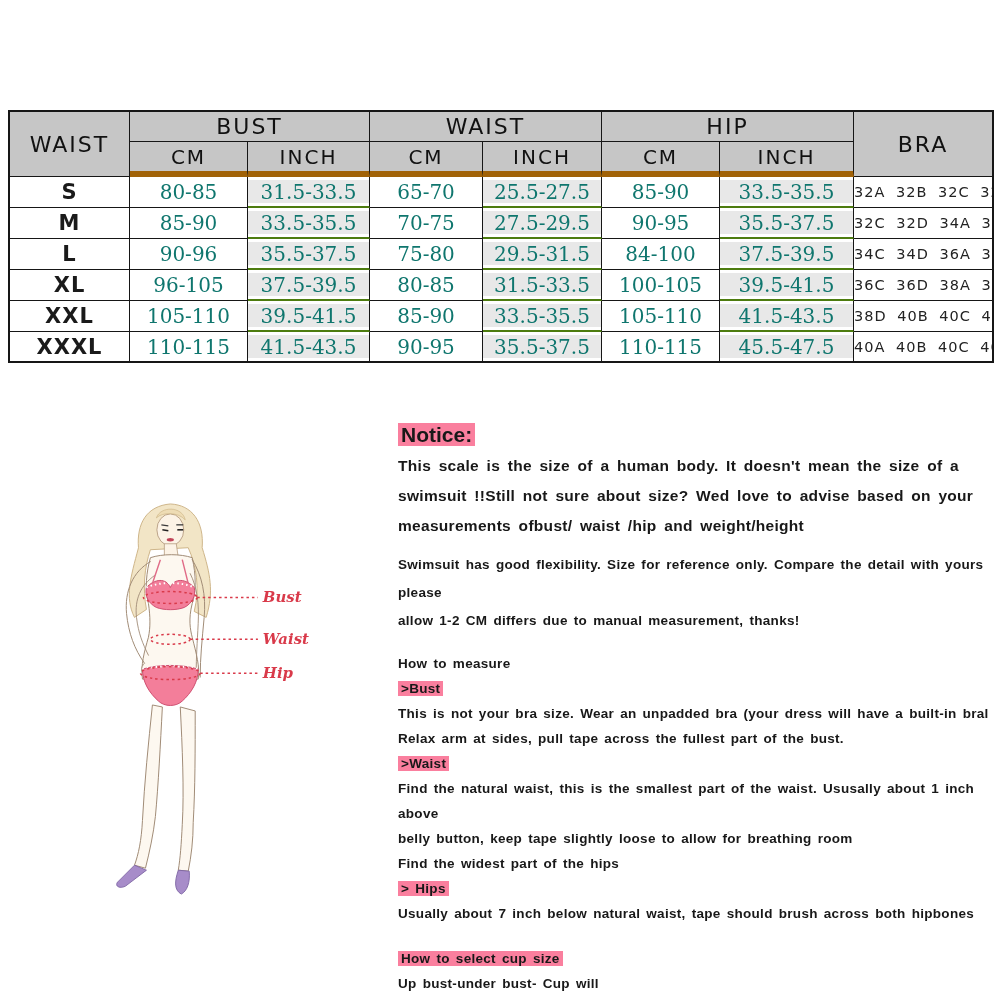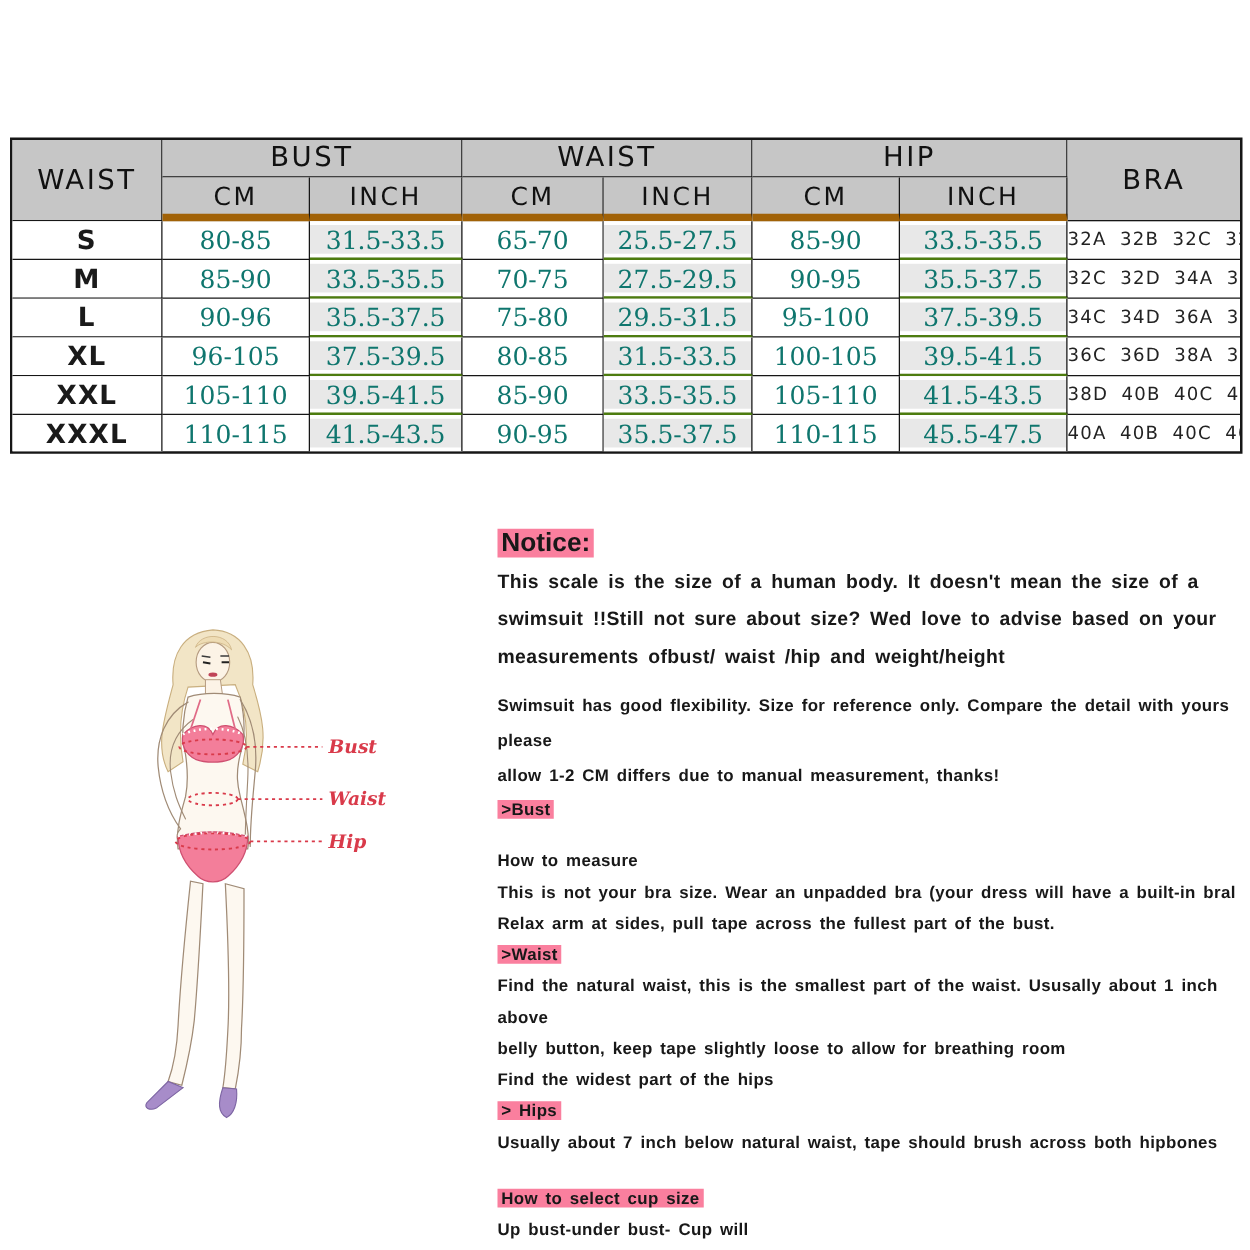--- a/index.html
+++ b/index.html
@@ -99,21 +99,21 @@
           <td class="num">90-95</td>
           <td class="num inch">35.5-37.5</td>
           <td class="bra-cell last-col">32C 32D 34A 34B</td>
         </tr>
         <tr>
           <th class="size-cell">L</th>
           <td class="num">90-96</td>
           <td class="num inch">35.5-37.5</td>
           <td class="num">75-80</td>
           <td class="num inch">29.5-31.5</td>
-          <td class="num">95-100</td>
+          <td class="num">84-100</td>
           <td class="num inch">37.5-39.5</td>
           <td class="bra-cell last-col">34C 34D 36A 36B</td>
         </tr>
         <tr>
           <th class="size-cell">XL</th>
           <td class="num">96-105</td>
           <td class="num inch">37.5-39.5</td>
           <td class="num">80-85</td>
           <td class="num inch">31.5-33.5</td>
           <td class="num">100-105</td>
@@ -205,23 +205,23 @@
     <div class="notice-head"><span class="hl">Notice:</span></div>
     <div class="nb">This scale is the size of a human body. It doesn't mean the size of a</div>
     <div class="nb">swimsuit !!Still not sure about size? Wed love to advise based on your</div>
     <div class="nb">measurements ofbust/ waist /hip and weight/height</div>
 
     <div class="flex-block">
       <div class="ns">Swimsuit has good flexibility. Size for reference only. Compare the detail with yours please</div>
       <div class="ns">allow 1-2 CM differs due to manual measurement, thanks!</div>
     </div>
 
+    <div class="ns measure-head">How to measure</div>
+
     <div class="ns"><span class="hl">&gt;Bust</span></div>
-
-    <div class="ns measure-head">How to measure</div>
     <div class="ns">This is not your bra size. Wear an unpadded bra (your dress will have a built-in bral</div>
     <div class="ns">Relax arm at sides, pull tape across the fullest part of the bust.</div>
 
     <div class="ns"><span class="hl">&gt;Waist</span></div>
     <div class="ns">Find the natural waist, this is the smallest part of the waist. Ususally about 1 inch above</div>
     <div class="ns">belly button, keep tape slightly loose to allow for breathing room</div>
 
     <div class="ns">Find the widest part of the hips</div>
     <div class="ns"><span class="hl">&gt; Hips</span></div>
     <div class="ns">Usually about 7 inch below natural waist, tape should brush across both hipbones</div>

